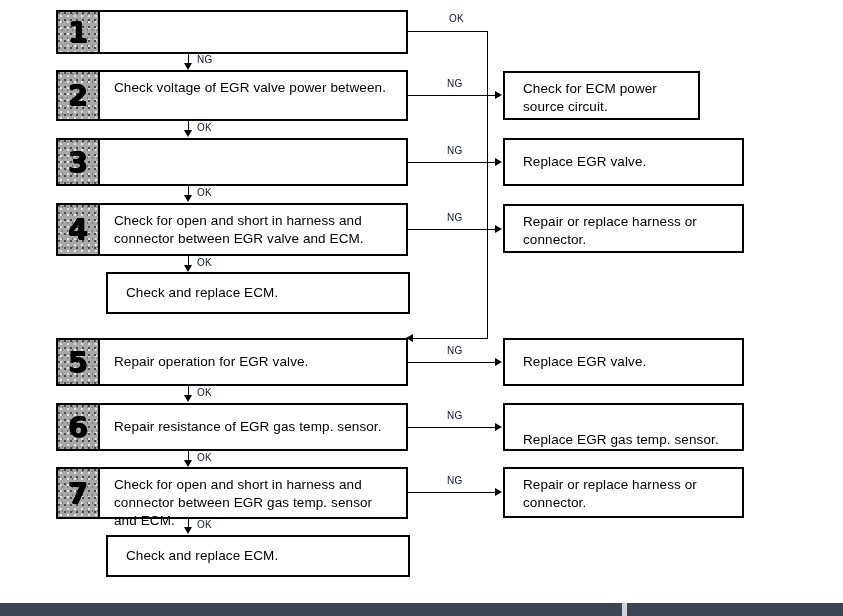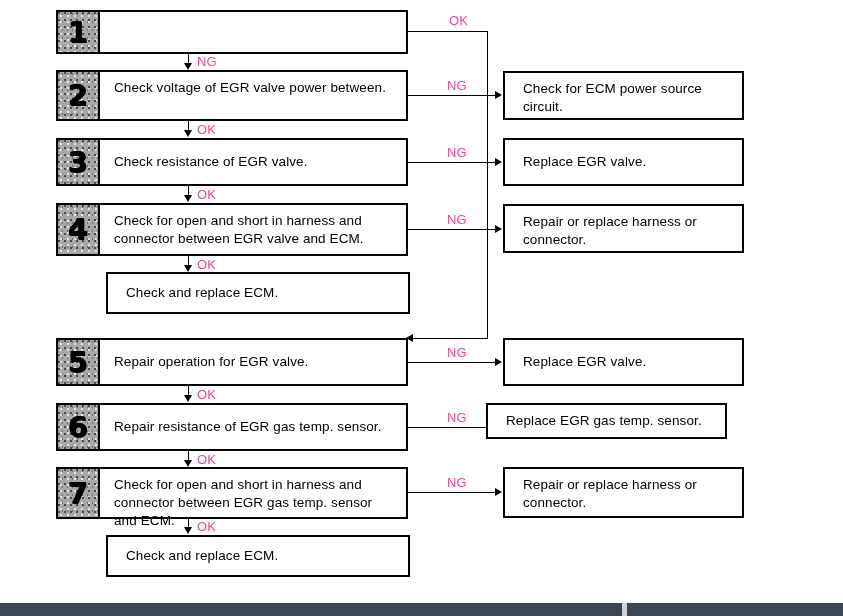--- a/index.html
+++ b/index.html
@@ -117,22 +117,22 @@
   .arrow-left {
     position: absolute;
     width: 0; height: 0;
     border-top: 4px solid transparent;
     border-bottom: 4px solid transparent;
     border-right: 7px solid #000000;
   }
 
   .edgelabel {
     position: absolute;
-    font-size: 13px;
-    color: #ec4899;
+    font-size: 10px;
+    color: #0f172a;
     white-space: nowrap;
     letter-spacing: 0.2px;
   }
 
   
   .footer-bar {
     position: absolute;
     left: 0;
     height: 13px;
     background: #3c4552;
@@ -175,21 +175,20 @@
   <div class="edgelabel" style="left:447px; top:78px;">NG</div>
 
   <div class="vline" style="left:188px; top:121px; height:11px;"></div>
   <div class="arrow-down" style="left:184px; top:130px;"></div>
   <div class="edgelabel" style="left:197px; top:122px;">OK</div>
 
   <div class="node" style="left:56px; top:138px; width:352px; height:48px;">
     <div class="numcell">
       <span class="num">3</span>
     </div>
-    <div class="nodetext">Check resistance of EGR valve.</div>
   </div>
 
   <div class="hline" style="left:408px; top:162px; width:88px;"></div>
   <div class="arrow-right" style="left:495px; top:158px;"></div>
   <div class="edgelabel" style="left:447px; top:145px;">NG</div>
 
   <div class="vline" style="left:188px; top:186px; height:11px;"></div>
   <div class="arrow-down" style="left:184px; top:195px;"></div>
   <div class="edgelabel" style="left:197px; top:187px;">OK</div>
 
@@ -254,37 +253,37 @@
   <div class="edgelabel" style="left:447px; top:475px;">NG</div>
 
   <div class="vline" style="left:188px; top:519px; height:10px;"></div>
   <div class="arrow-down" style="left:184px; top:527px;"></div>
   <div class="edgelabel" style="left:197px; top:519px;">OK</div>
 
   <div class="node plain" style="left:106px; top:535px; width:304px; height:42px;">
     <div class="nodetext">Check and replace ECM.</div>
   </div>
 
-  <div class="node plain" style="left:503px; top:71px; width:241px; height:49px;">
+  <div class="node plain" style="left:503px; top:71px; width:197px; height:49px;">
     <div class="nodetext top">Check for ECM power source circuit.</div>
   </div>
 
   <div class="node plain" style="left:503px; top:138px; width:241px; height:48px;">
     <div class="nodetext">Replace EGR valve.</div>
   </div>
 
   <div class="node plain" style="left:503px; top:204px; width:241px; height:49px;">
     <div class="nodetext top">Repair or replace harness or connector.</div>
   </div>
 
   <div class="node plain" style="left:503px; top:338px; width:241px; height:48px;">
     <div class="nodetext">Replace EGR valve.</div>
   </div>
 
-  <div class="node plain" style="left:486px; top:403px; width:241px; height:36px;">
+  <div class="node plain" style="left:503px; top:403px; width:241px; height:48px;align-items:flex-end;">
     <div class="nodetext">Replace EGR gas temp. sensor.</div>
   </div>
 
   <div class="node plain" style="left:503px; top:467px; width:241px; height:51px;">
     <div class="nodetext top">Repair or replace harness or connector.</div>
   </div>
 
   <div class="footer-bar" style="top:603px; width:843px;"></div>
   <div class="footer-gap" style="left:622px; top:603px; width:5px; height:13px;"></div>
 

